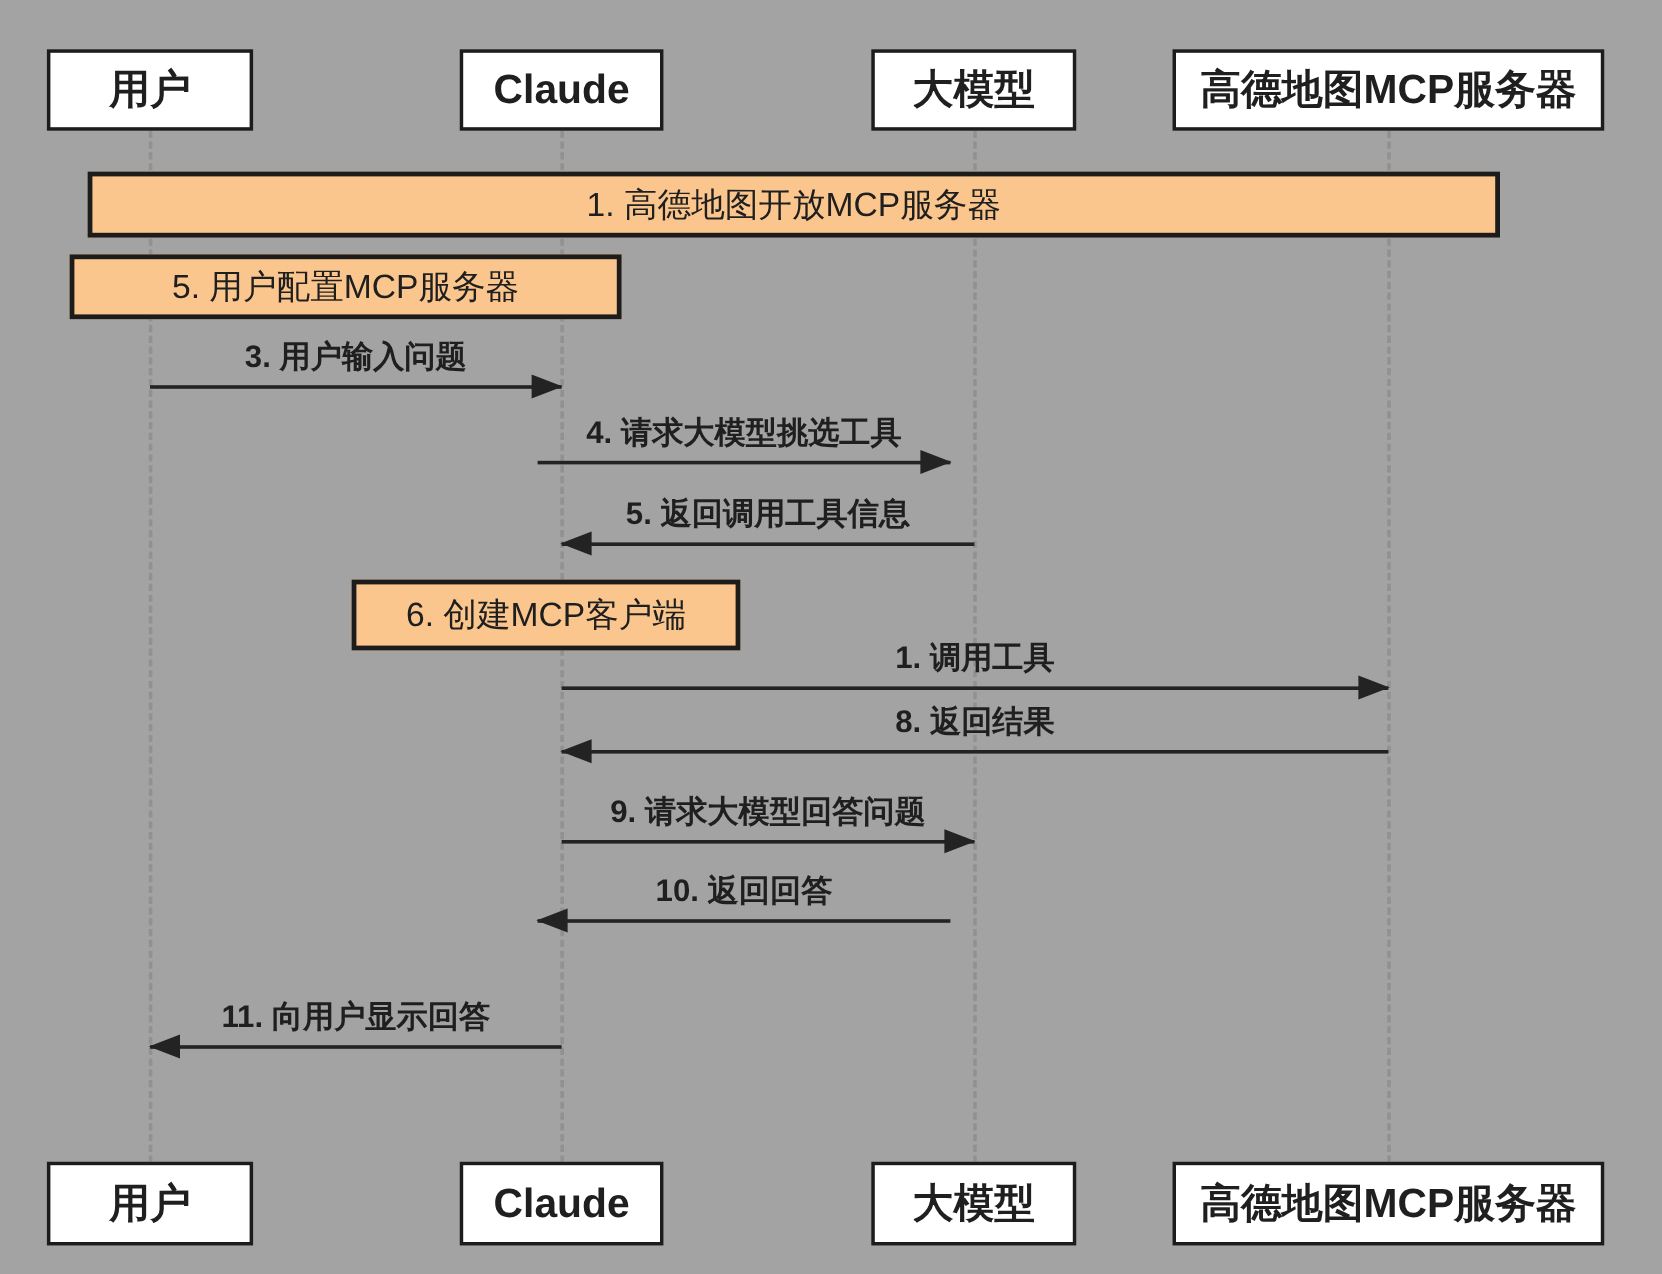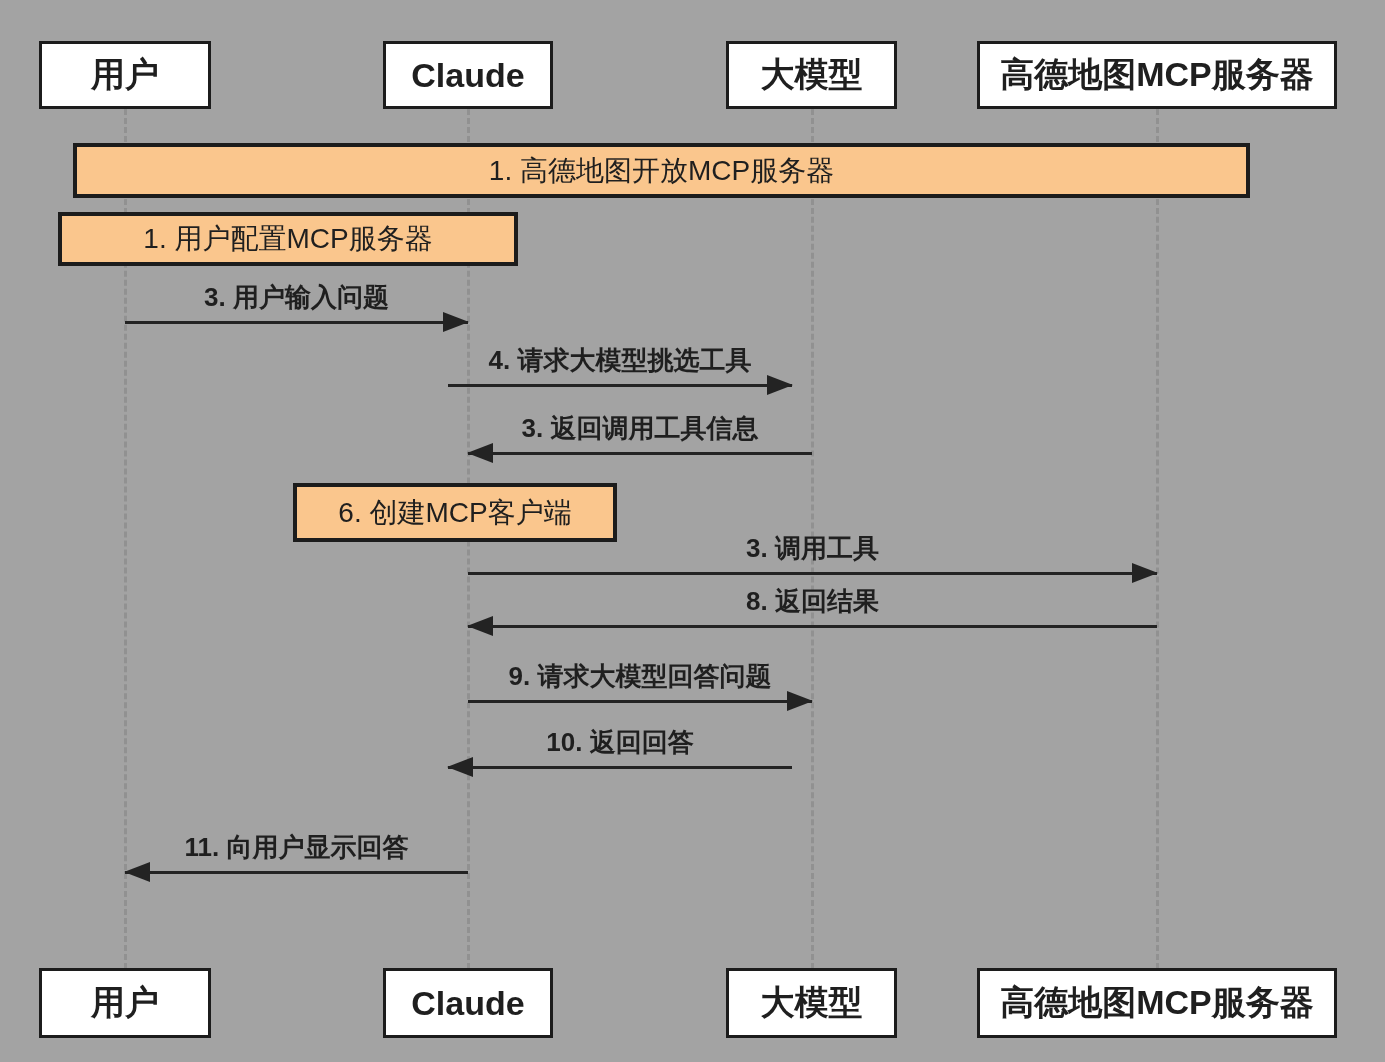--- a/index.html
+++ b/index.html
@@ -95,46 +95,46 @@
       <span>大模型</span>
     </div>
   <div class="pbox" style="left:977px; top:41px; width:360px;">
       <span>高德地图MCP服务器</span>
     </div>
 
   <div class="note" style="left:73px;  top:143px; width:1177px; height:55px;">
       <span>1. 高德地图开放MCP服务器</span>
     </div>
   <div class="note" style="left:58px;  top:212px; width:460px;  height:54px;">
-      <span>1. 用户配置MCP服务器</span>
+      <span>5. 用户配置MCP服务器</span>
     </div>
   <div class="note" style="left:293px; top:483px; width:324px;  height:59px;">
       <span>6. 创建MCP客户端</span>
     </div>
 
   <div class="msg" style="left:125px; width:343px; top:321px;">
     <div class="lbl">3. 用户输入问题</div>
     <div class="line"></div>
     <div class="head-r"></div>
   </div>
 
   <div class="msg" style="left:448px; width:344px; top:384px;">
     <div class="lbl">4. 请求大模型挑选工具</div>
     <div class="line"></div>
     <div class="head-r"></div>
   </div>
 
   <div class="msg" style="left:468px; width:344px; top:452px;">
-    <div class="lbl">3. 返回调用工具信息</div>
+    <div class="lbl">5. 返回调用工具信息</div>
     <div class="line"></div>
     <div class="head-l"></div>
   </div>
 
   <div class="msg" style="left:468px; width:689px; top:572px;">
-    <div class="lbl">3. 调用工具</div>
+    <div class="lbl">1. 调用工具</div>
     <div class="line"></div>
     <div class="head-r"></div>
   </div>
 
   <div class="msg" style="left:468px; width:689px; top:625px;">
     <div class="lbl">8. 返回结果</div>
     <div class="line"></div>
     <div class="head-l"></div>
   </div>
 

